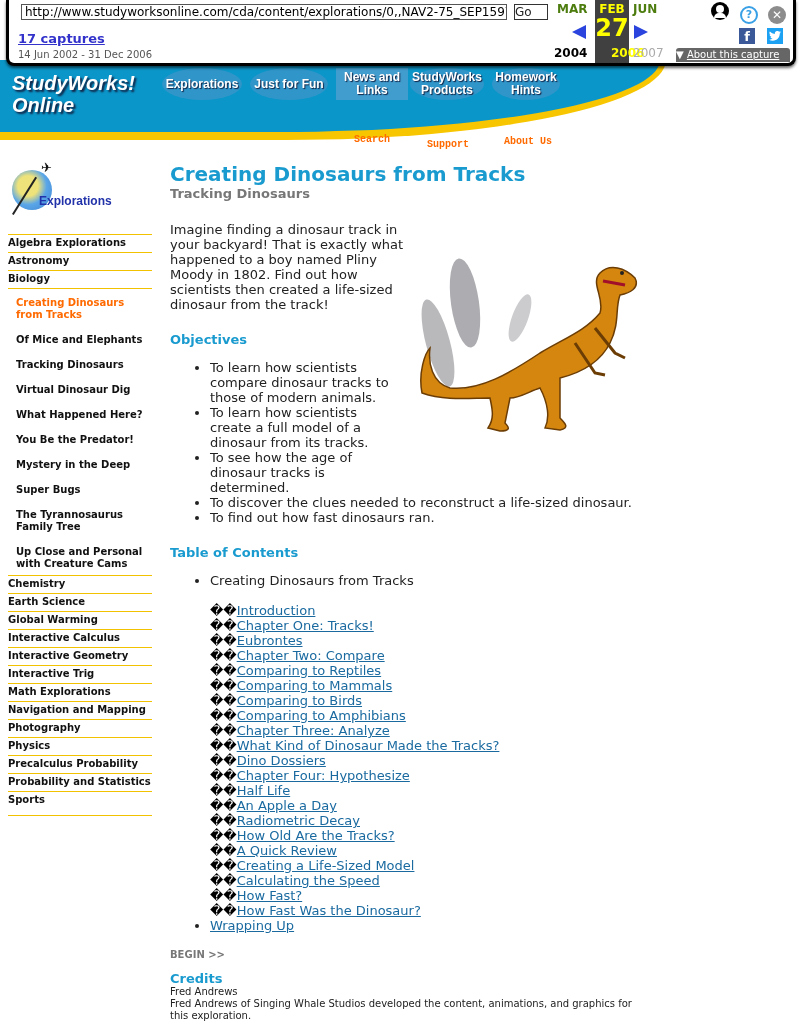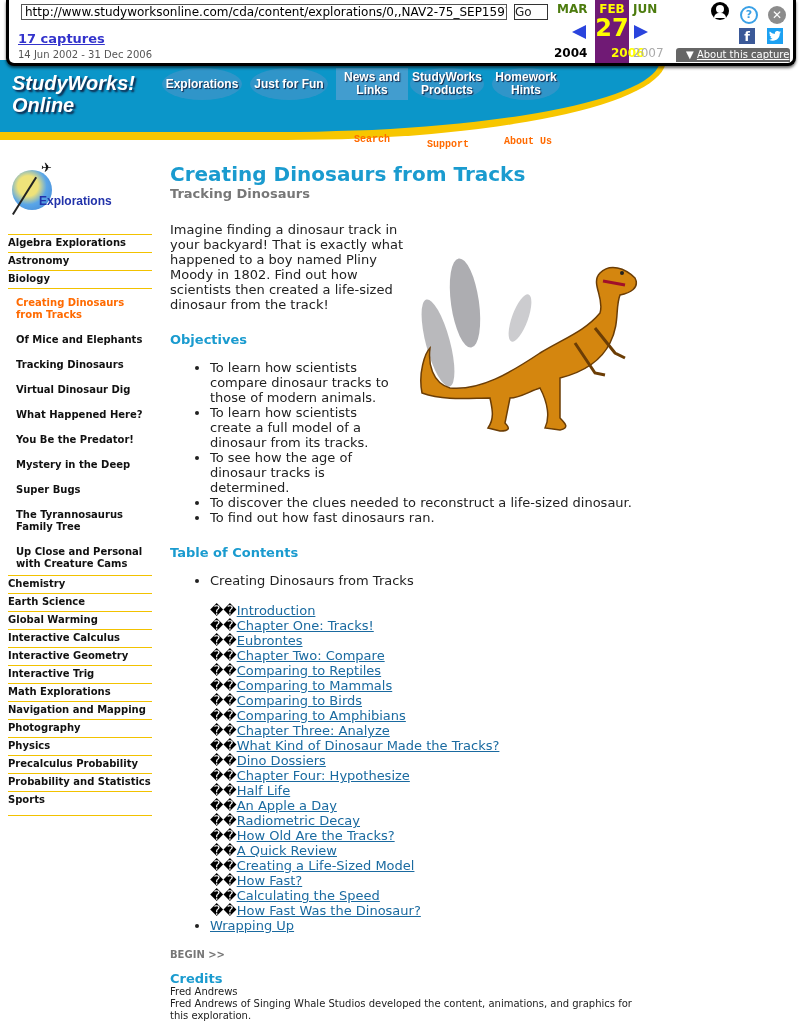--- a/index.html
+++ b/index.html
@@ -10,29 +10,29 @@
   #wb { position: absolute; left: 6px; top: 0; width: 790px; height: 66px; background: #fff;
         border: 3px solid #000; border-top: none; border-radius: 0 0 8px 8px; box-shadow: 0 2px 3px rgba(0,0,0,.6); z-index: 5; }
   #wb-url { position: absolute; left: 12px; top: 4px; width: 486px; height: 16px; border: 1px solid #555;
             font-size: 12px; padding: 0 3px; line-height: 14px; white-space: nowrap; overflow: hidden; font-family: "DejaVu Sans", sans-serif; color:#000; }
   #wb-go { position: absolute; left: 505px; top: 4px; width: 34px; height: 16px; border: 1px solid #333;
            background: #fff; font-size: 12px; line-height: 14px; text-align: left; }
   #wb-captures { position: absolute; left: 9px; top: 31px; font-size: 13px; font-weight: bold; color: #3333cc; text-decoration: underline; }
   #wb-range { position: absolute; left: 9px; top: 49px; font-size: 10px; color: #555; }
   .wb-month { position: absolute; top: 2px; font-size: 12px; font-weight: bold; color: #4d7c0f; }
   .wb-year { position: absolute; top: 46px; font-size: 12px; font-weight: bold; color: #000; }
-  #wb-cur { position: absolute; left: 586px; top: 0; width: 34px; height: 63px; background: #701a75; }
+  #wb-cur { position: absolute; left: 586px; top: 0; width: 34px; height: 63px; background: #404040; }
   #wb-cur-month { position: absolute; left: 0; width: 34px; top: 2px; text-align: center; font-size: 12px; font-weight: bold; color: #ffff00; }
   #wb-cur-day { position: absolute; left: 0; width: 34px; top: 14px; text-align: center; font-size: 24px; font-weight: bold; color: #ffff00; }
   #wb-cur-year { position: absolute; left: 0; width: 34px; top: 46px; text-align: center; font-size: 12px; font-weight: bold; color: #ffff00; padding-left: 16px; }
   .wb-arrow { position: absolute; top: 25px; width: 0; height: 0; border-top: 7px solid transparent; border-bottom: 7px solid transparent; }
   #wb-prev { left: 563px; border-right: 14px solid #2a44dd; }
   #wb-next { left: 625px; border-left: 14px solid #2a44dd; }
   #wb-about { position: absolute; left: 667px; top: 48px; width: 114px; height: 14px; background: #666; color: #fff;
-              font-size: 10px; line-height: 14px; padding-left: 10px; border-radius: 3px 3px 0 0; }
+              font-size: 10px; line-height: 14px; padding-left: 0; border-radius: 3px 3px 0 0; }
   #wb-about span.t { text-decoration: underline; }
   .wb-icon { position: absolute; width: 18px; height: 18px; border-radius: 50%; font-size: 12px; font-weight: bold; text-align: center; line-height: 18px; }
   #wb-user { left: 702px; top: 2px; background: #000; color: #fff; width: 18px; height:18px; }
   #wb-user::before { content: ""; position: absolute; left: 5px; top: 3px; width: 8px; height: 8px; border-radius: 50%; background: #fff; }
   #wb-user::after { content: ""; position: absolute; left: 3px; top: 11px; width: 12px; height: 5px; border-radius: 6px 6px 0 0; background: #fff; }
   #wb-help { left: 731px; top: 6px; border: 2px solid #39a0e6; color: #39a0e6; line-height: 14px; font-size: 11px; }
   #wb-close { left: 759px; top: 6px; background: #8c8c8c; color: #fff; font-size: 12px; }
   #wb-fb { position: absolute; left: 730px; top: 28px; width: 16px; height: 16px; background: #3b5998; color: #fff; font-size: 13px; font-weight: bold; text-align: center; line-height: 18px; }
   #wb-tw { position: absolute; left: 758px; top: 28px; width: 16px; height: 16px; background: #1da1f2; color: #fff; font-size: 11px; text-align: center; line-height: 16px; }
 
@@ -217,22 +217,22 @@
         <div><span class="bull">��</span><a class="lnk">Chapter Three: Analyze</a></div>
         <div><span class="bull">��</span><a class="lnk">What Kind of Dinosaur Made the Tracks?</a></div>
         <div><span class="bull">��</span><a class="lnk">Dino Dossiers</a></div>
         <div><span class="bull">��</span><a class="lnk">Chapter Four: Hypothesize</a></div>
         <div><span class="bull">��</span><a class="lnk">Half Life</a></div>
         <div><span class="bull">��</span><a class="lnk">An Apple a Day</a></div>
         <div><span class="bull">��</span><a class="lnk">Radiometric Decay</a></div>
         <div><span class="bull">��</span><a class="lnk">How Old Are the Tracks?</a></div>
         <div><span class="bull">��</span><a class="lnk">A Quick Review</a></div>
         <div><span class="bull">��</span><a class="lnk">Creating a Life-Sized Model</a></div>
+        <div><span class="bull">��</span><a class="lnk">Calculating the Speed</a></div>
         <div><span class="bull">��</span><a class="lnk">How Fast?</a></div>
-        <div><span class="bull">��</span><a class="lnk">Calculating the Speed</a></div>
         <div><span class="bull">��</span><a class="lnk">How Fast Was the Dinosaur?</a></div>
       </div>
     </li>
     <li><a class="lnk">Wrapping Up</a></li>
   </ul>
 
   <div id="begin">BEGIN &gt;&gt;</div>
   <div id="credits-h">Credits</div>
   <div class="small">Fred Andrews</div>
   <div class="small">Fred Andrews of Singing Whale Studios developed the content, animations, and graphics for this exploration.</div>

